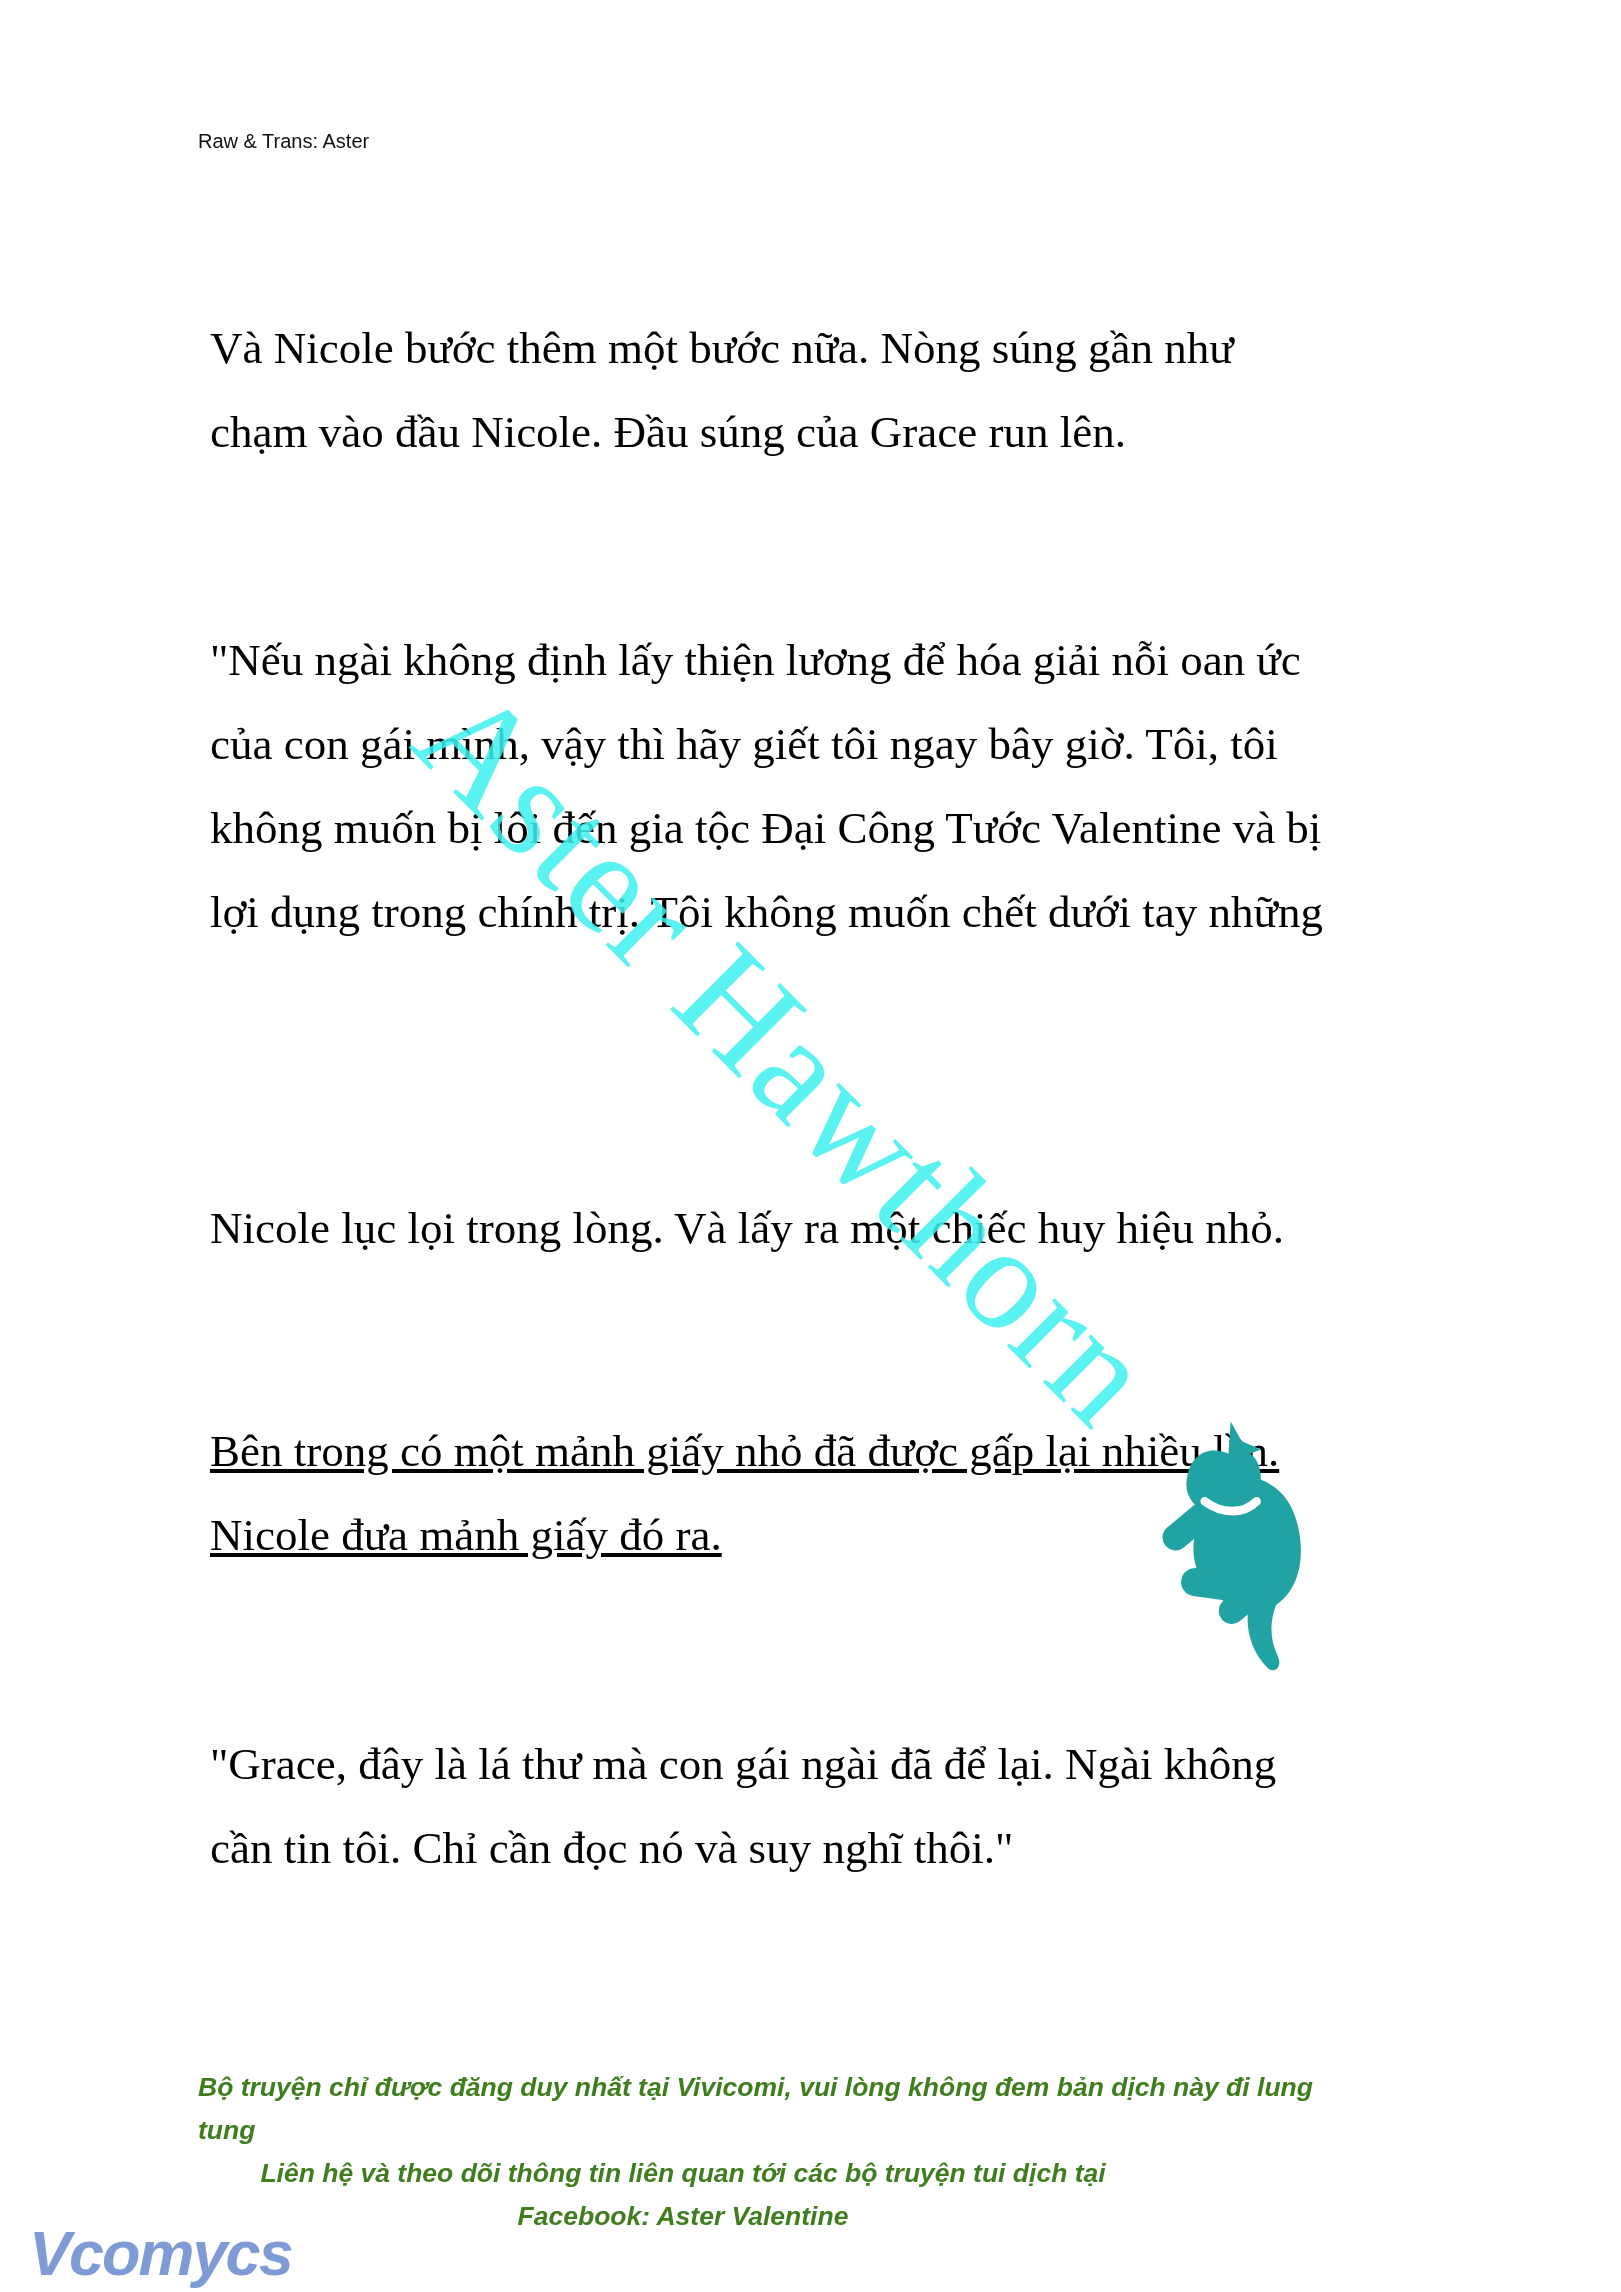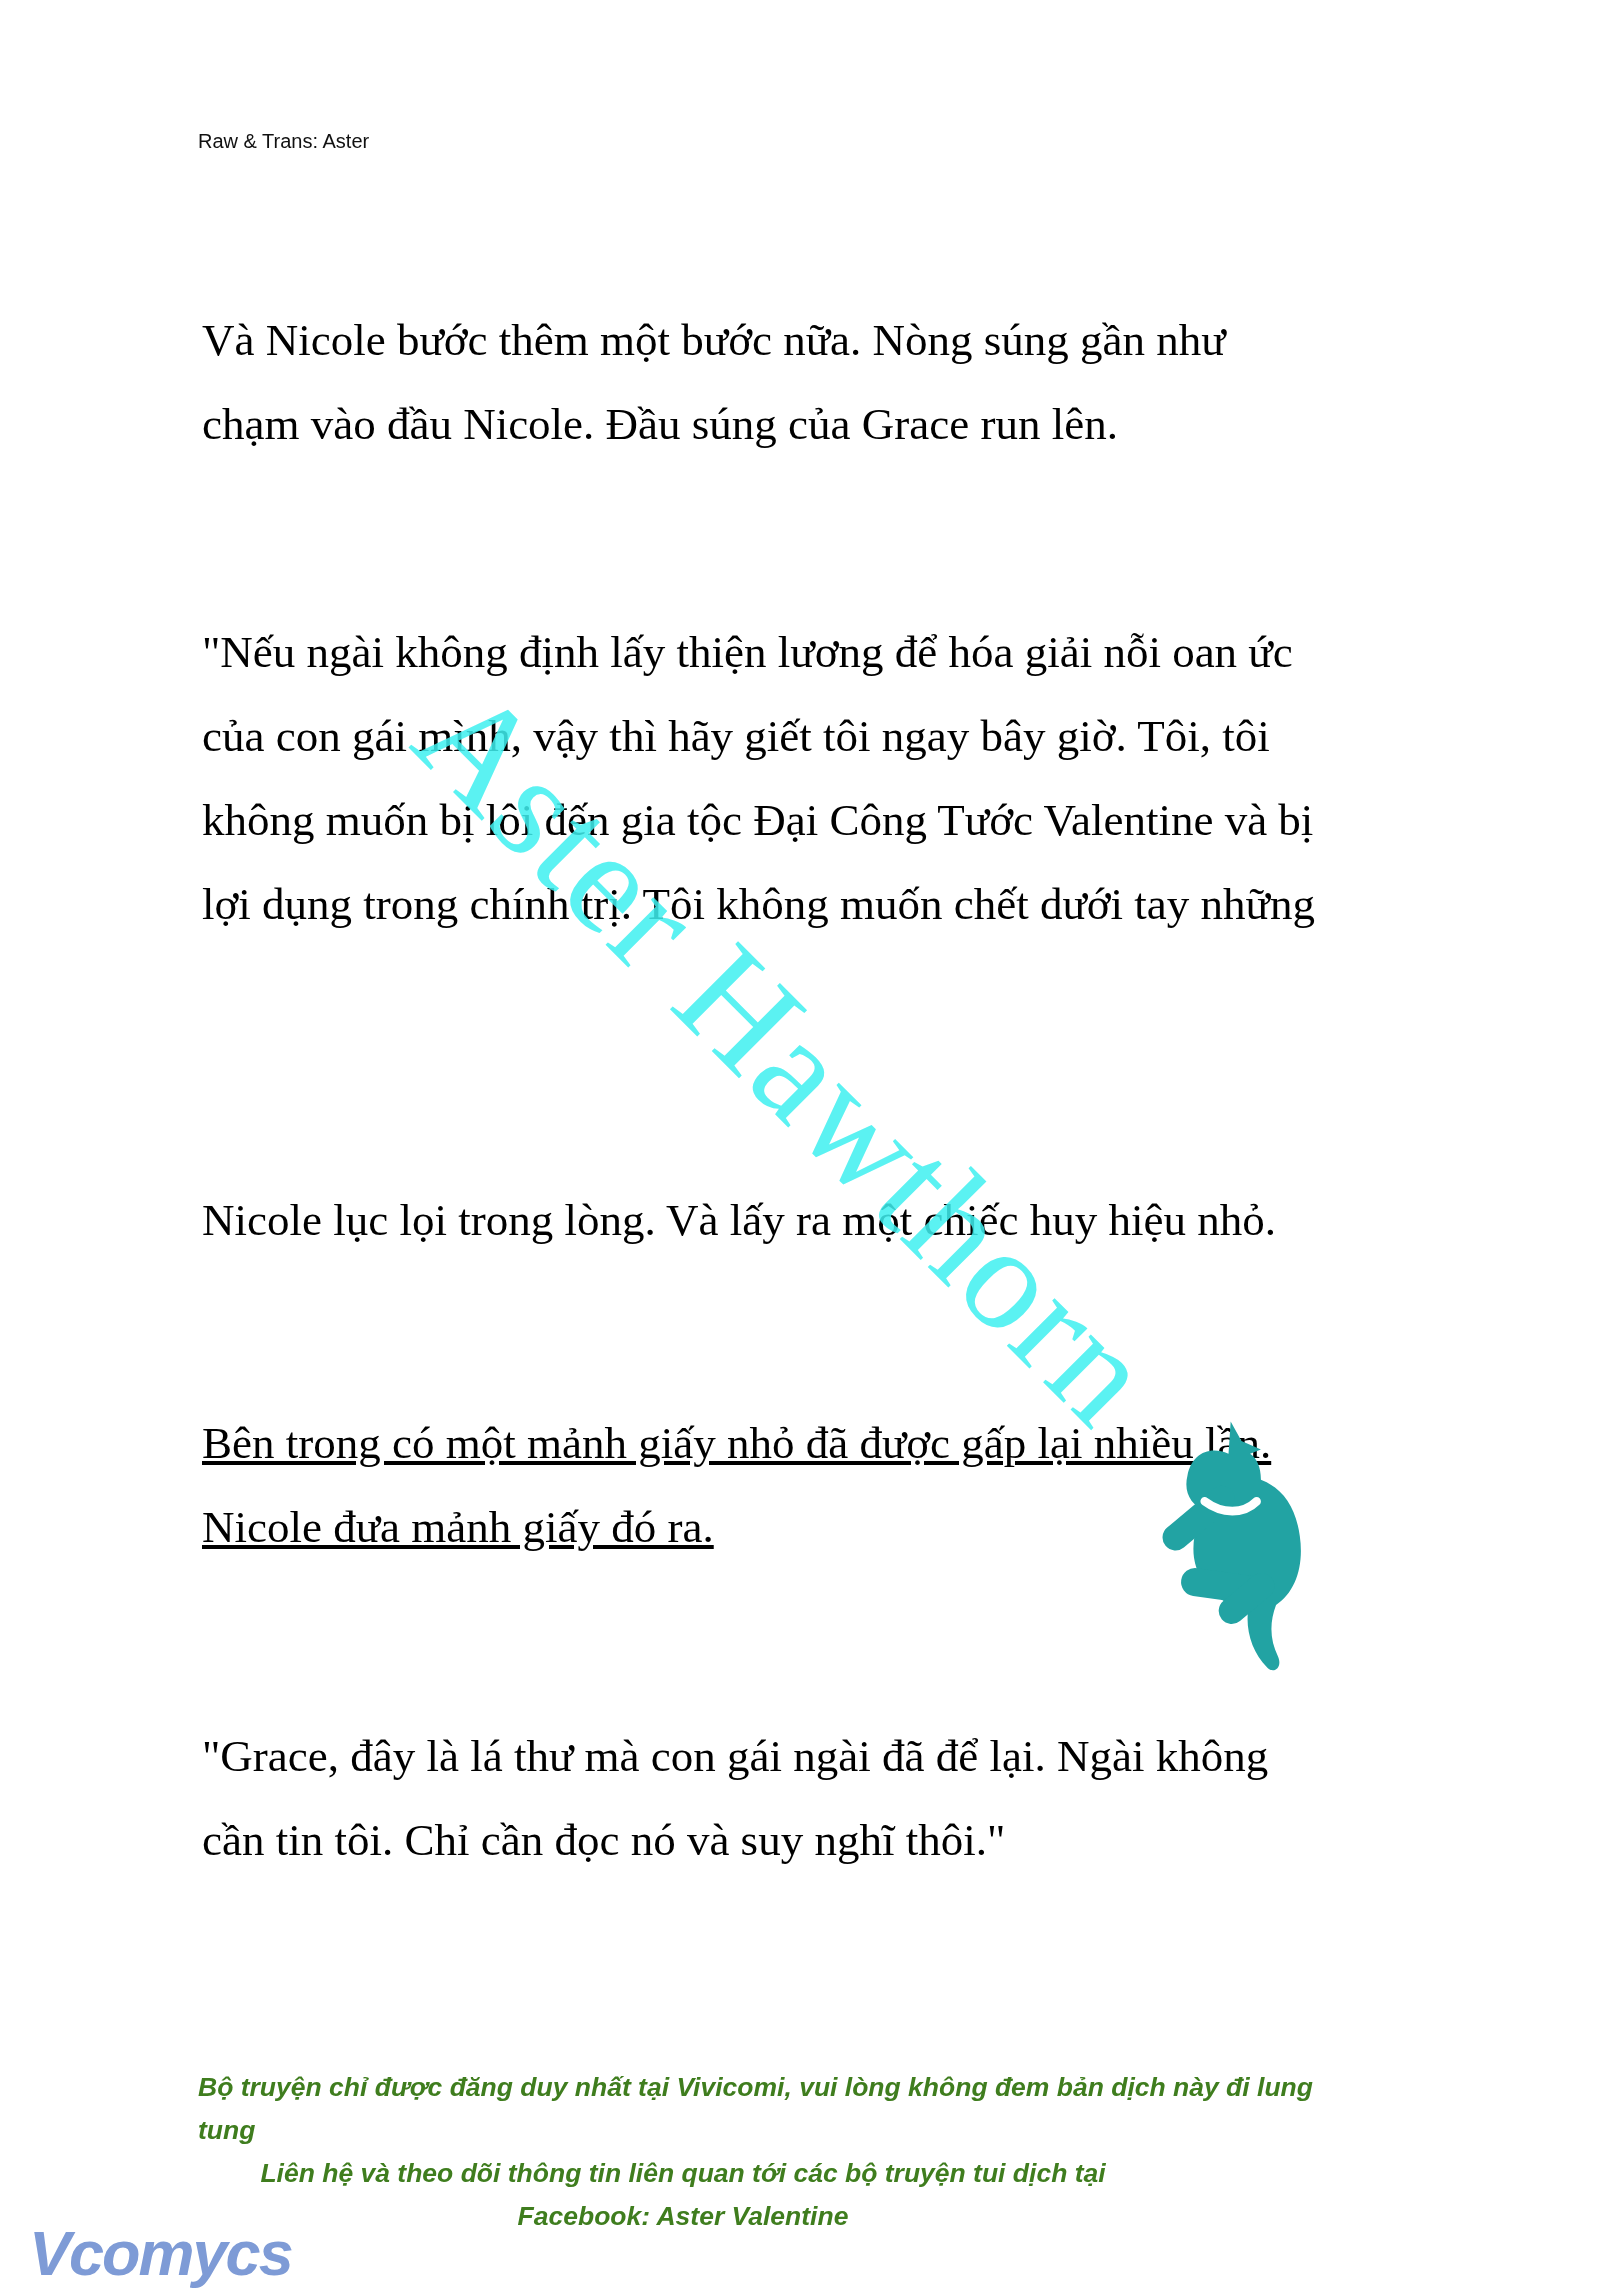--- a/index.html
+++ b/index.html
@@ -5,21 +5,21 @@
   html, body { margin:0; padding:0; }
   body { width:1621px; height:2293px; background:#ffffff; position:relative; overflow:hidden; }
   .page { position:absolute; left:0; top:0; width:1621px; height:2293px; }
   .header {
     position:absolute; left:198px; top:98px;
     font-family:"Liberation Sans", sans-serif; font-size:20px; color:#111;margin-top:32px;
   }
   .para {
     position:absolute; left:198px; width:1274px;
     font-family:"Liberation Serif", serif; font-size:45px; color:#000;
-    line-height:84px; margin:4px;
+    line-height:84px; margin:12px;
   }
   .para .line { display:block; white-space:nowrap; }
   #p1 { top:294px; }
   #p2 { top:606px; }
   #p3 { top:1174px; }
   #p4 { top:1397px;text-decoration:underline; }
   #p5 { top:1710px; }
 
   .watermark {
     position:absolute; left:225px; top:970px;

